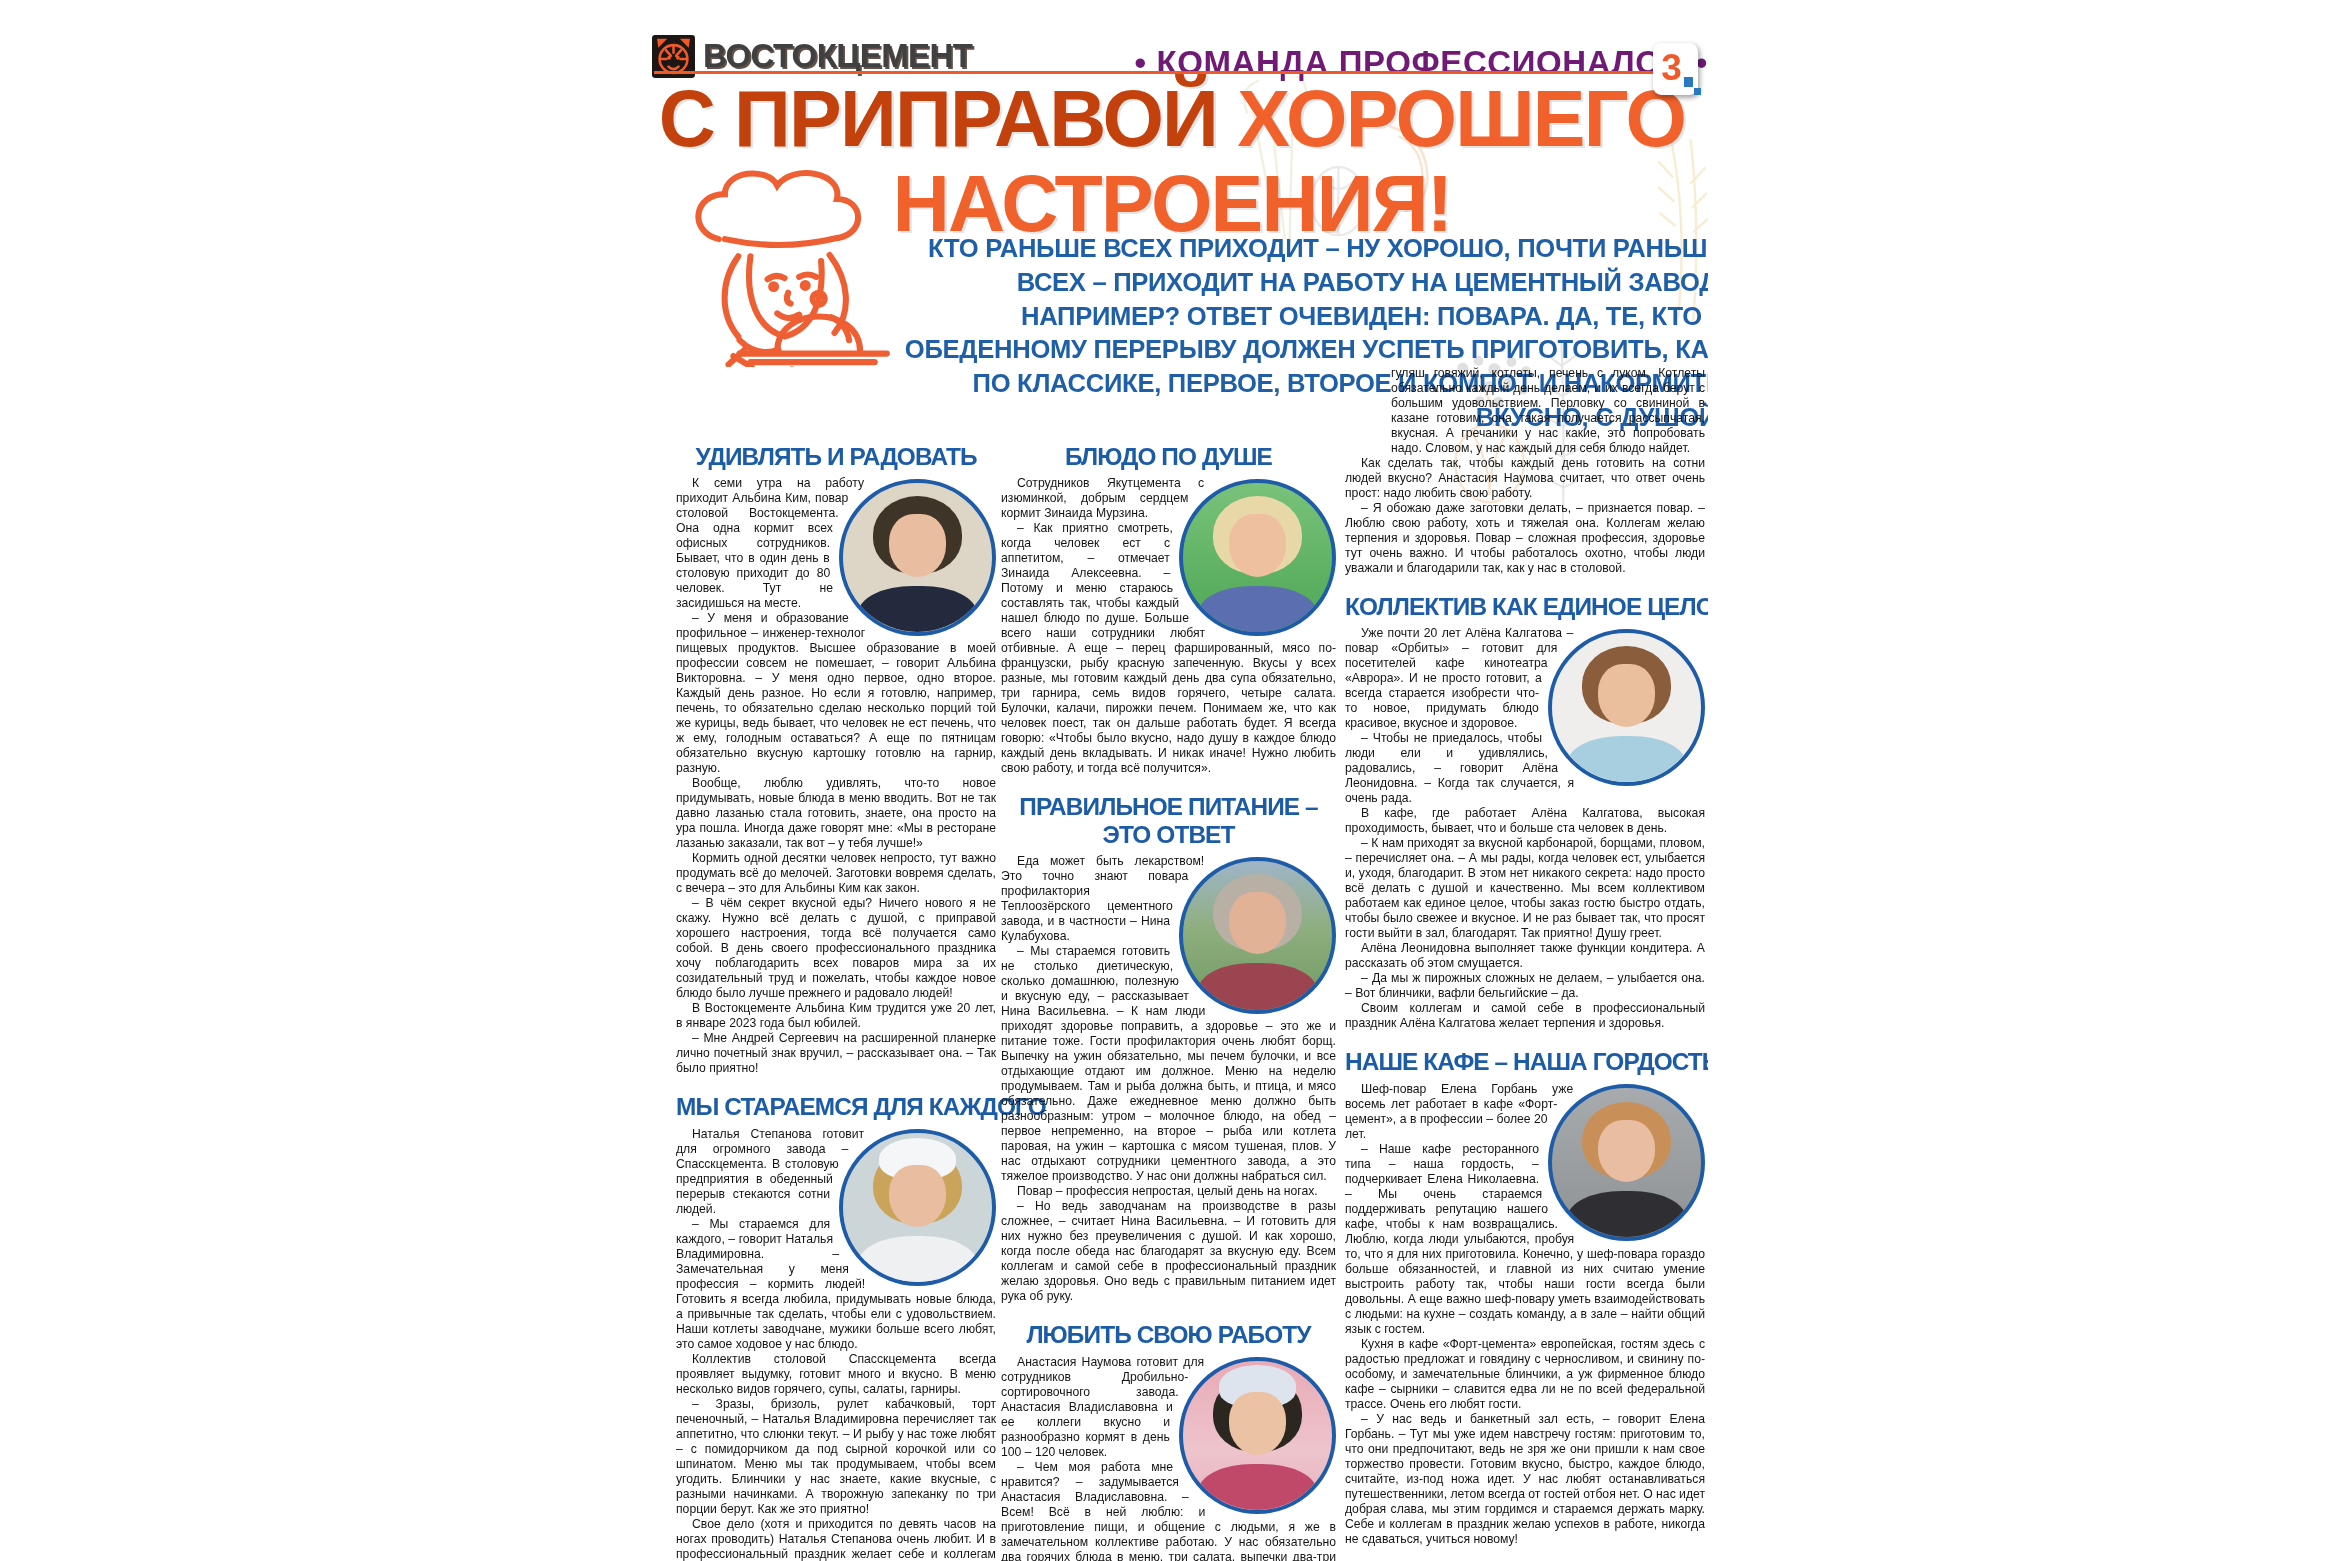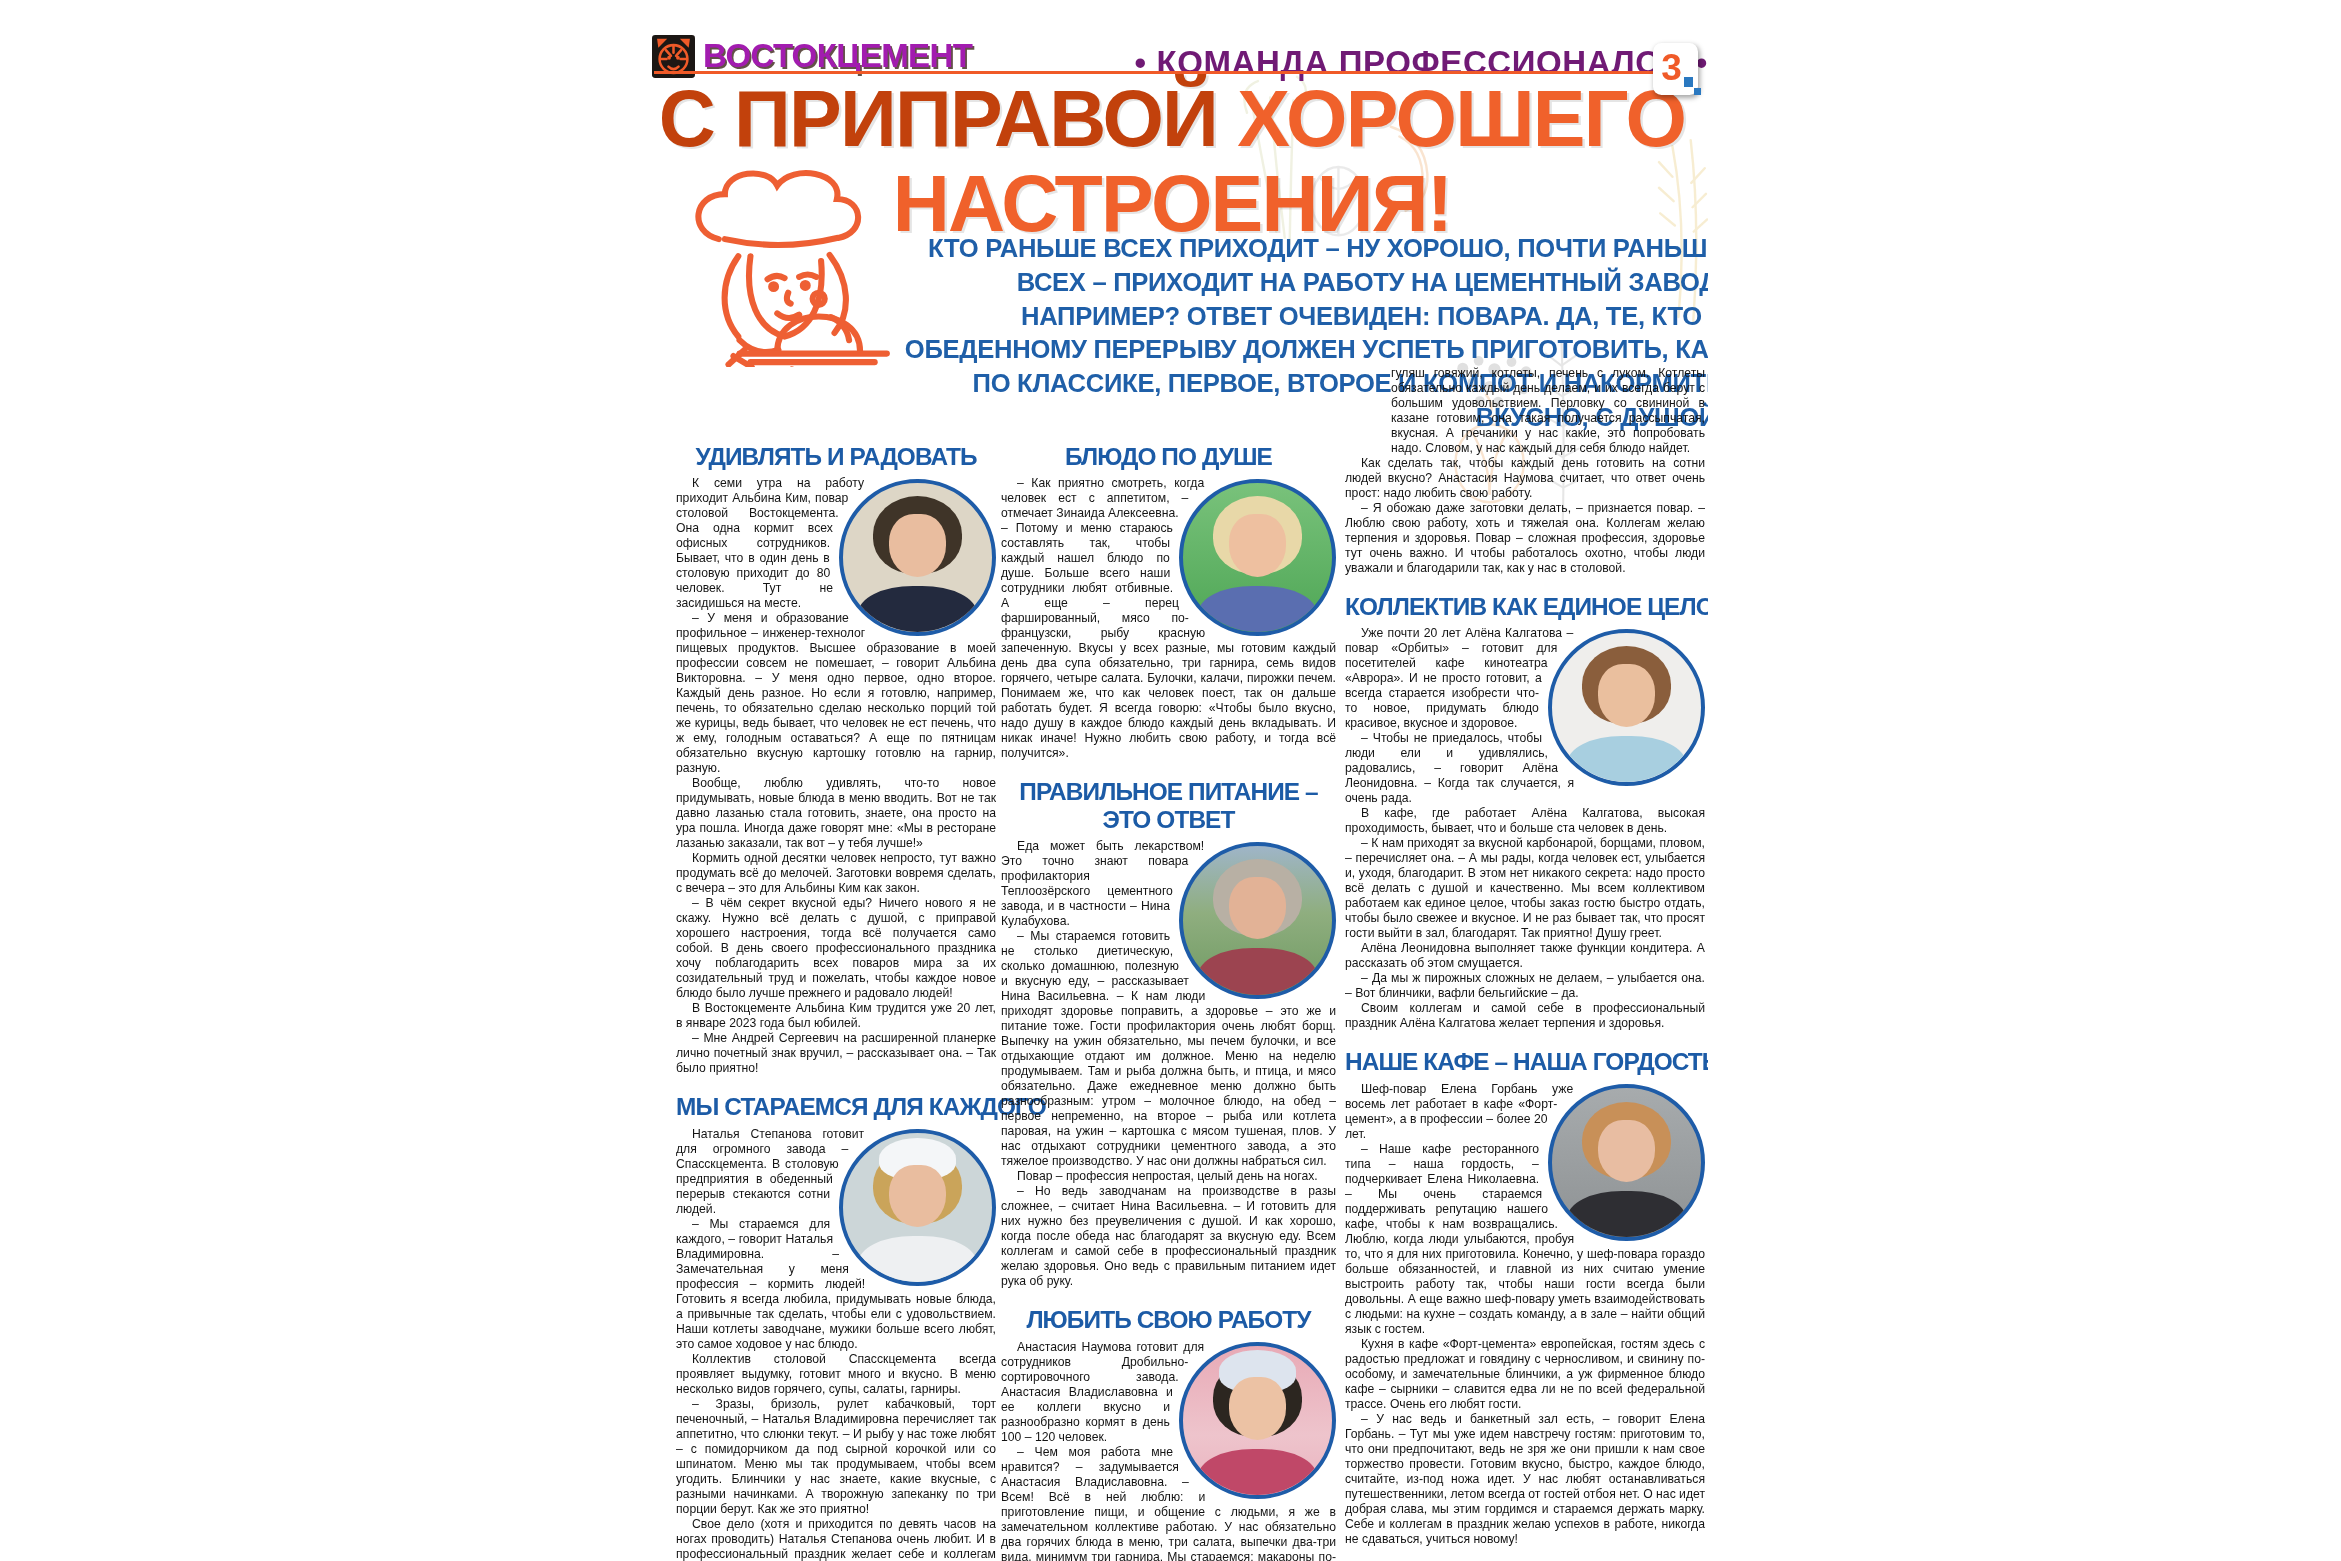--- a/index.html
+++ b/index.html
@@ -2,21 +2,21 @@
 <html lang="ru" style="font-size:9.8px"><head>
 <meta charset="utf-8">
 <style>
   html,body{margin:0;padding:0;background:#ffffff;}
   body{width:2342px;height:1561px;position:relative;font-family:"Liberation Sans",sans-serif;overflow:hidden;}
   .sheet{position:absolute;left:636px;top:0;width:1072px;height:1561px;background:#fff;overflow:hidden;}
 
   
   .mast{position:absolute;left:0;top:0;width:100%;height:104px;z-index:5;}
   .logo-box{position:absolute;left:16px;top:35px;width:43px;height:43px;}
-  .brand{position:absolute;left:67px;top:37px;font-size:33px;font-weight:bold;color:#a21caf;
+  .brand{position:absolute;left:67px;top:37px;font-size:33px;font-weight:bold;color:#404040;
          letter-spacing:-0.6px;text-shadow:1.8px 1.8px 0 rgba(72,50,40,.85);}
   .rubric{position:absolute;left:0;right:0;top:44px;text-align:right;color:#701a75;
           font-weight:bold;font-size:33px;letter-spacing:0.6px;}
   .rule{position:absolute;left:18.3px;width:1008px;top:71px;height:3px;background:#f05a28;}
   .page-badge{position:absolute;right:9.8px;top:43px;width:45px;height:52px;background:#fff;
               border-radius:8.5px;box-shadow:1.8px 2.4px 4.9px rgba(0,0,0,.35);z-index:6;}
   .page-badge .num{position:absolute;left:0;right:8.5px;top:3.7px;text-align:center;
                    font-size:37px;font-weight:bold;color:#f05a28;}
   .sq1{position:absolute;right:4.9px;bottom:8.5px;width:9.1px;height:9.1px;background:#2a78c0;}
   .sq2{position:absolute;right:-2.4px;bottom:0px;width:6.7px;height:6.7px;background:#2a78c0;}
@@ -211,20 +211,21 @@
 
   <div class="col col2">
     <section class="sec">
       <h2 class="sec-title"><span>БЛЮДО ПО ДУШЕ</span><span class="t2"></span></h2>
       <div class="photo" style="--bg: linear-gradient(180deg,#79c27b,#4ea655); --hair: #e8d8a8; --skin: #eec0a0; --top: #5a6eb0; --hat: transparent;">
           <div class="ph-hair"></div>
           <div class="ph-hat"></div>
           <div class="ph-face"></div>
           <div class="ph-body"></div>
         </div>
+      <p>Сотрудников Якутцемента с изюминкой, добрым сердцем кормит Зинаида Мурзина.</p>
       <p>– Как приятно смотреть, когда человек ест с аппетитом, – отмечает Зинаида Алексеевна. – Потому и меню стараюсь составлять так, чтобы каждый нашел блюдо по душе. Больше всего наши сотрудники любят отбивные. А еще – перец фаршированный, мясо по-французски, рыбу красную запеченную. Вкусы у всех разные, мы готовим каждый день два супа обязательно, три гарнира, семь видов горячего, четыре салата. Булочки, калачи, пирожки печем. Понимаем же, что как человек поест, так он дальше работать будет. Я всегда говорю: «Чтобы было вкусно, надо душу в каждое блюдо каждый день вкладывать. И никак иначе! Нужно любить свою работу, и тогда всё получится».</p>
     </section>
     <section class="sec">
       <h2 class="sec-title"><span>ПРАВИЛЬНОЕ ПИТАНИЕ –</span><span class="t2">ЭТО ОТВЕТ</span></h2>
       <div class="photo" style="--bg: linear-gradient(180deg,#9fb5c8 0%,#8fae7f 45%,#6f9a62 100%); --hair: #b8b0a4; --skin: #e2b296; --top: #9c4450; --hat: transparent;">
           <div class="ph-hair"></div>
           <div class="ph-hat"></div>
           <div class="ph-face"></div>
           <div class="ph-body"></div>
         </div>

